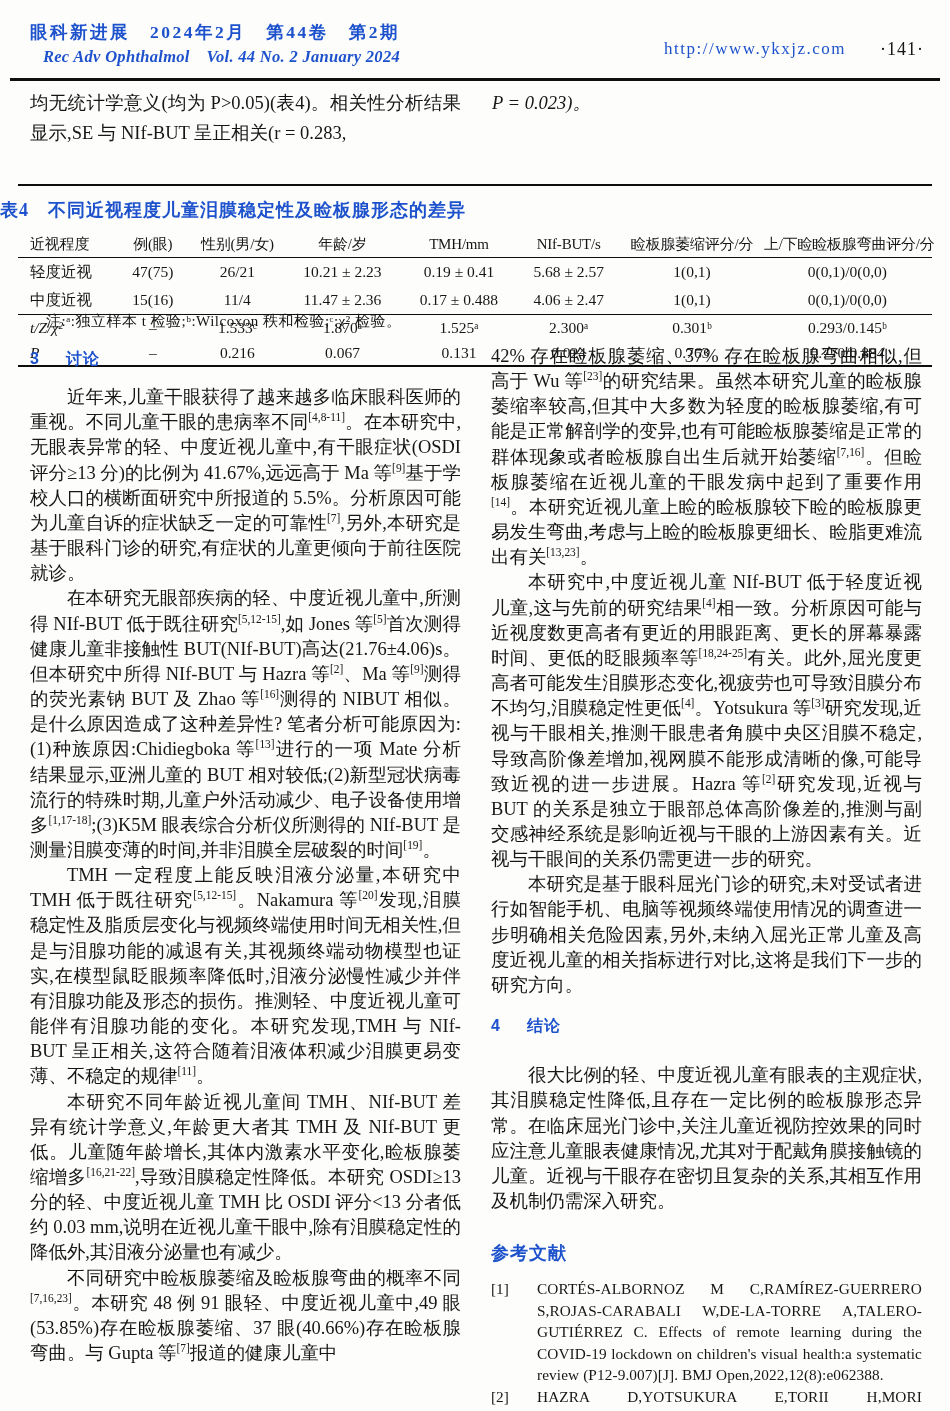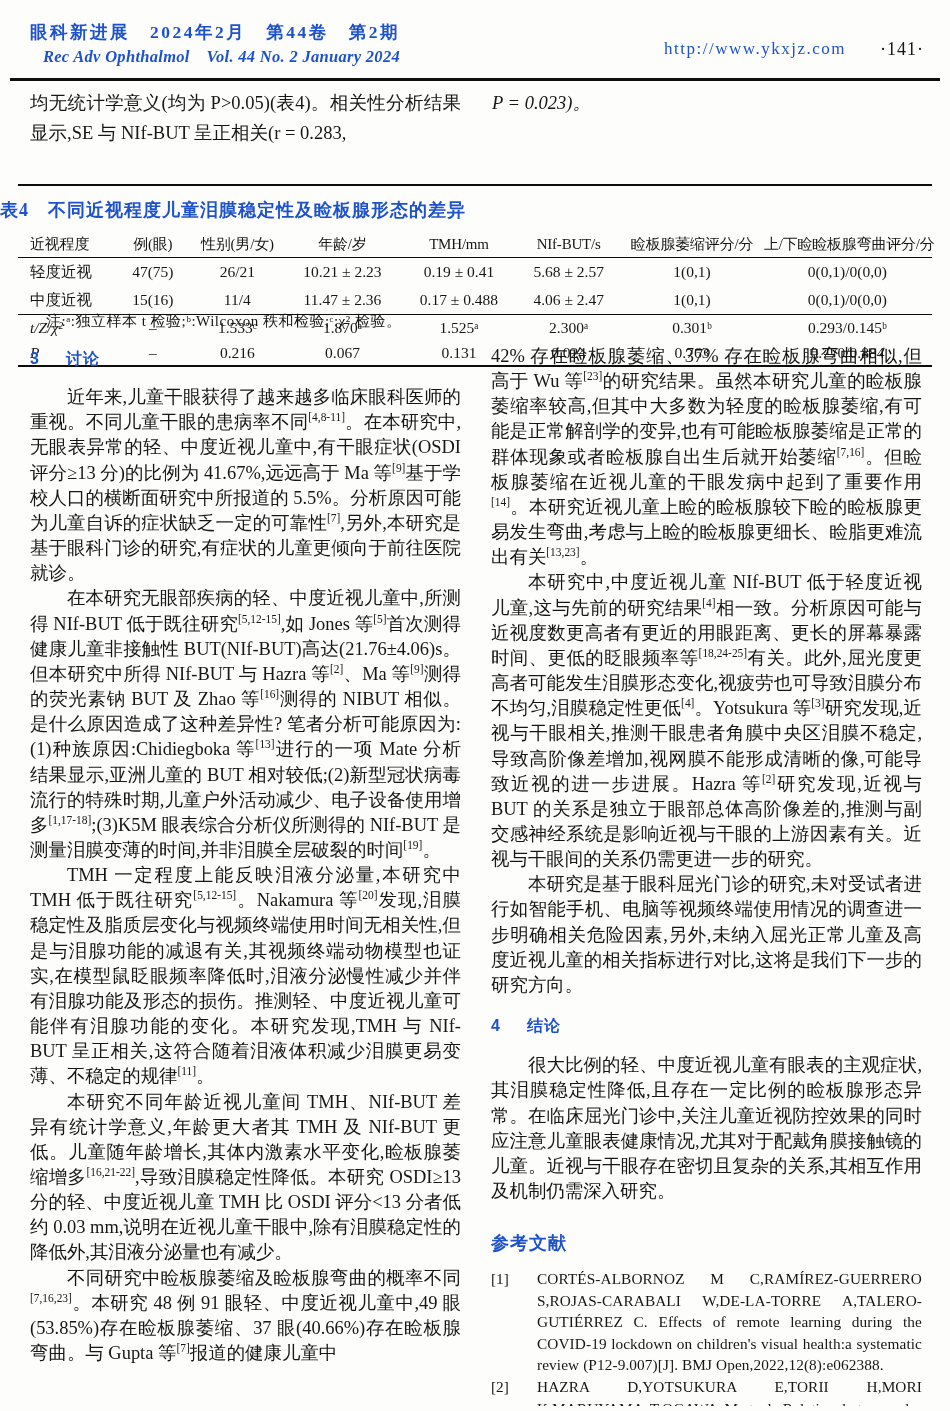--- a/index.html
+++ b/index.html
@@ -35,21 +35,21 @@
 
   
   .col { position:absolute; top:344px; width:431px; height:1062px; overflow:hidden; font-size:18.45px; line-height:25.15px; text-align:justify; }
   .col-l { left:30px; }
   .col-r { left:491px; }
   .para { text-indent:2em; }
   .noindent { text-indent:0; }
   sup { font-size:0.62em; line-height:0; vertical-align:super; letter-spacing:0; }
   .sec-h { color:var(--accent); font-weight:bold; font-size:16px; font-family:"Liberation Sans","DejaVu Sans",sans-serif; letter-spacing:1px; margin:2px 0 14px 0; text-indent:0; }
   .sec-h .no { margin-right:26px; }
-  .h-conc { margin-top:15px; margin-bottom:15px; }
+  .h-conc { margin-top:15px; margin-bottom:25px; }
   .h-refs { margin-top:27px; margin-bottom:12px; font-size:18px; }
 
   
   .refs { font-size:15.3px; line-height:21.4px; }
   .ref { display:flex; align-items:flex-start; margin-bottom:1px; }
   .ref-label { flex:0 0 46px; }
   .ref-text { flex:1; text-align:justify; letter-spacing:0.1px; }
 </style>
 </head>
 <body>

